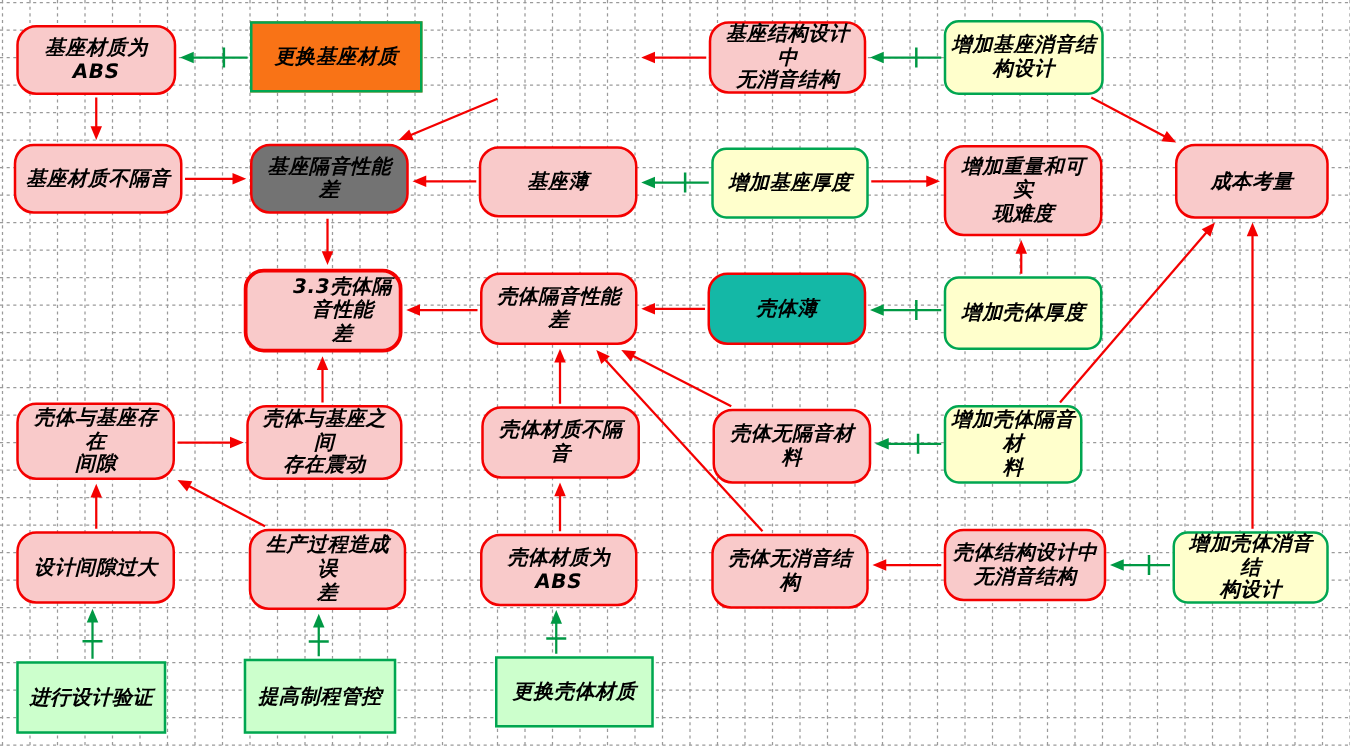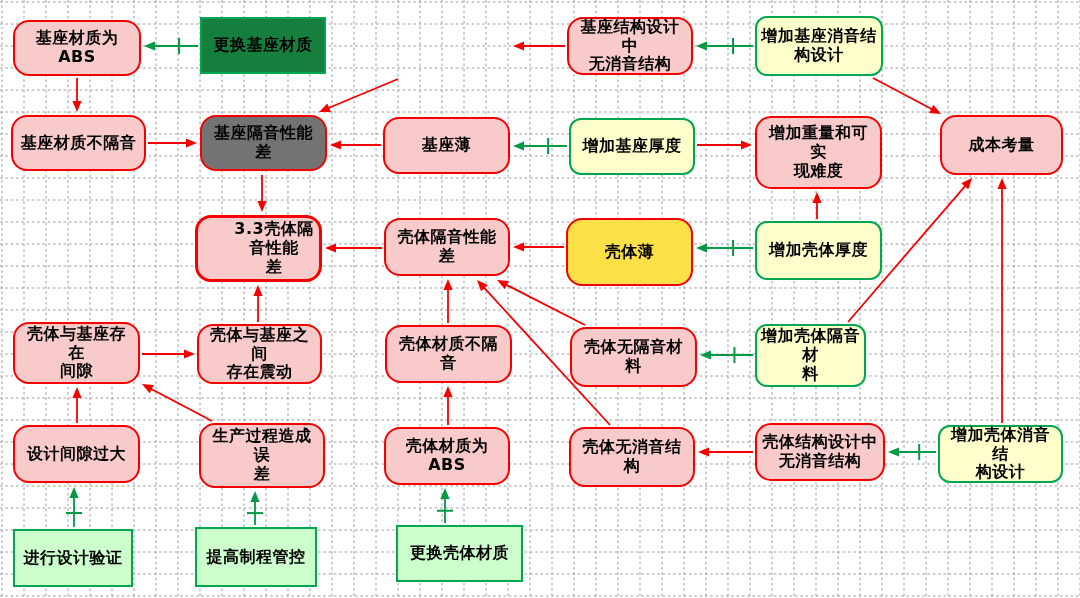--- a/index.html
+++ b/index.html
@@ -231,38 +231,38 @@
         <line x1="74" y1="527" x2="74" y2="496" stroke="#009944" stroke-width="1.8"></line>
         <polygon points="74,487 78.6,498 69.4,498" fill="#009944"></polygon>
         <line x1="82" y1="513" x2="66" y2="513" stroke="#009944" stroke-width="2"></line>
       </g>
       <g>
         <line x1="255" y1="525" x2="255" y2="500" stroke="#009944" stroke-width="1.8"></line>
         <polygon points="255,491 259.6,502 250.4,502" fill="#009944"></polygon>
         <line x1="263" y1="513.1" x2="247" y2="513.1" stroke="#009944" stroke-width="2"></line>
       </g>
     </svg>
-  <div class="layer" id="node-layer" style="width:1080px;height:598px;">
+  <div class="layer" id="node-layer" style="width:1080px;height:598px;font-style:italic;">
       <div class="node problem" style="left: 13px; top: 20px; width: 128px; height: 56px; background: rgb(249, 202, 202); border: 2px solid rgb(244, 0, 0);"><span>基座材质为ABS</span></div>
-      <div class="node action" style="left: 200px; top: 17px; width: 126px; height: 57px; background: #15803d; border: 2px solid rgb(0, 166, 81);"><span>更换基座材质</span></div>
+      <div class="node action" style="left: 200px; top: 17px; width: 138px; height: 57px; background: #f97316; border: 2px solid rgb(0, 166, 81);"><span>更换基座材质</span></div>
       <div class="node problem" style="left: 567px; top: 17px; width: 126px; height: 58px; background: rgb(249, 202, 202); border: 2px solid rgb(244, 0, 0);"><span>基座结构设计中
 无消音结构</span></div>
       <div class="node injection" style="left: 755px; top: 16px; width: 128px; height: 60px; background: rgb(255, 255, 204); border: 2px solid rgb(0, 166, 81);"><span>增加基座消音结
 构设计</span></div>
       <div class="node problem" style="left: 11px; top: 115px; width: 135px; height: 56px; background: rgb(249, 202, 202); border: 2px solid rgb(244, 0, 0);"><span>基座材质不隔音</span></div>
       <div class="node problem" style="left: 200px; top: 115px; width: 127px; height: 56px; background: #737373; border: 2px solid rgb(244, 0, 0); justify-content: center;"><span>基座隔音性能差</span></div>
       <div class="node problem" style="left: 383px; top: 117px; width: 127px; height: 57px; background: rgb(249, 202, 202); border: 2px solid rgb(244, 0, 0);"><span>基座薄</span></div>
       <div class="node injection" style="left: 569px; top: 118px; width: 126px; height: 57px; background: rgb(255, 255, 204); border: 2px solid rgb(0, 166, 81);"><span>增加基座厚度</span></div>
       <div class="node problem" style="left: 755px; top: 116px; width: 127px; height: 73px; background: rgb(249, 202, 202); border: 2px solid rgb(244, 0, 0);"><span>增加重量和可实
 现难度</span></div>
       <div class="node problem" style="left: 940px; top: 115px; width: 123px; height: 60px; background: rgb(249, 202, 202); border: 2px solid rgb(244, 0, 0);"><span>成本考量</span></div>
       <div class="node root" style="left: 195px; top: 215px; width: 127px; height: 67px; background: rgb(249, 202, 202); border: 3px solid rgb(244, 0, 0); padding-left: 35px;"><span>3.3壳体隔音性能
 差</span></div>
       <div class="node problem" style="left: 384px; top: 218px; width: 126px; height: 58px; background: rgb(249, 202, 202); border: 2px solid rgb(244, 0, 0);"><span>壳体隔音性能差</span></div>
-      <div class="node problem" style="left: 566px; top: 218px; width: 127px; height: 68px; background: #fde047; border: 2px solid rgb(244, 0, 0);"><span>壳体薄</span></div>
+      <div class="node problem" style="left: 566px; top: 218px; width: 127px; height: 58px; background: #14b8a6; border: 2px solid rgb(244, 0, 0);"><span>壳体薄</span></div>
       <div class="node injection" style="left: 755px; top: 221px; width: 127px; height: 59px; background: rgb(255, 255, 204); border: 2px solid rgb(0, 166, 81);"><span>增加壳体厚度</span></div>
       <div class="node problem" style="left: 13px; top: 322px; width: 127px; height: 62px; background: rgb(249, 202, 202); border: 2px solid rgb(244, 0, 0);"><span>壳体与基座存在
 间隙</span></div>
       <div class="node problem" style="left: 197px; top: 324px; width: 125px; height: 60px; background: rgb(249, 202, 202); border: 2px solid rgb(244, 0, 0);"><span>壳体与基座之间
 存在震动</span></div>
       <div class="node problem" style="left: 385px; top: 325px; width: 127px; height: 58px; background: rgb(249, 202, 202); border: 2px solid rgb(244, 0, 0);"><span>壳体材质不隔音</span></div>
       <div class="node problem" style="left: 570px; top: 327px; width: 127px; height: 60px; background: rgb(249, 202, 202); border: 2px solid rgb(244, 0, 0);"><span>壳体无隔音材料</span></div>
       <div class="node injection" style="left: 755px; top: 324px; width: 111px; height: 63px; background: rgb(255, 255, 204); border: 2px solid rgb(0, 166, 81);"><span>增加壳体隔音材
 料</span></div>
       <div class="node problem" style="left: 13px; top: 425px; width: 127px; height: 58px; background: rgb(249, 202, 202); border: 2px solid rgb(244, 0, 0);"><span>设计间隙过大</span></div>

